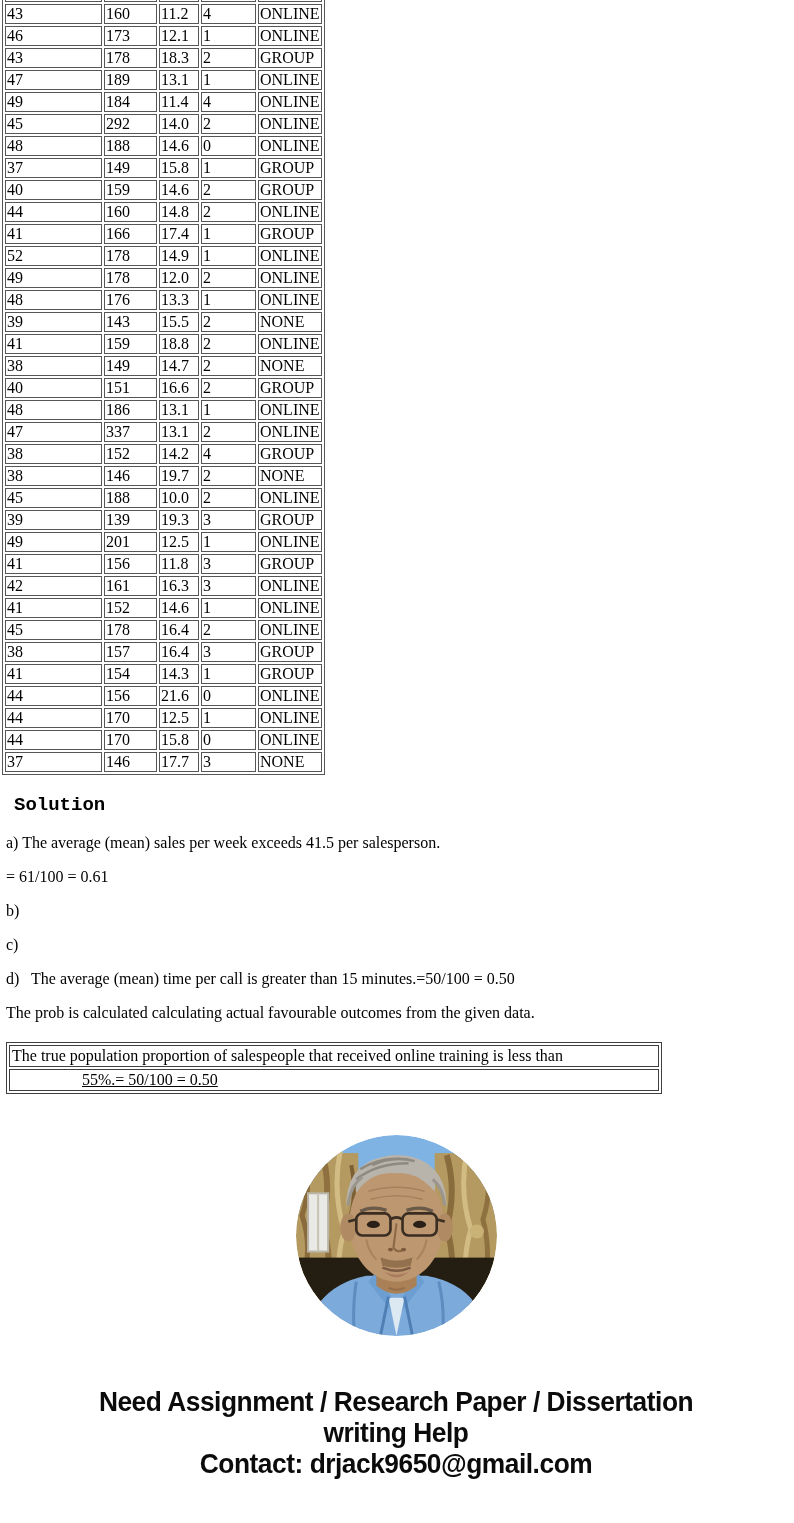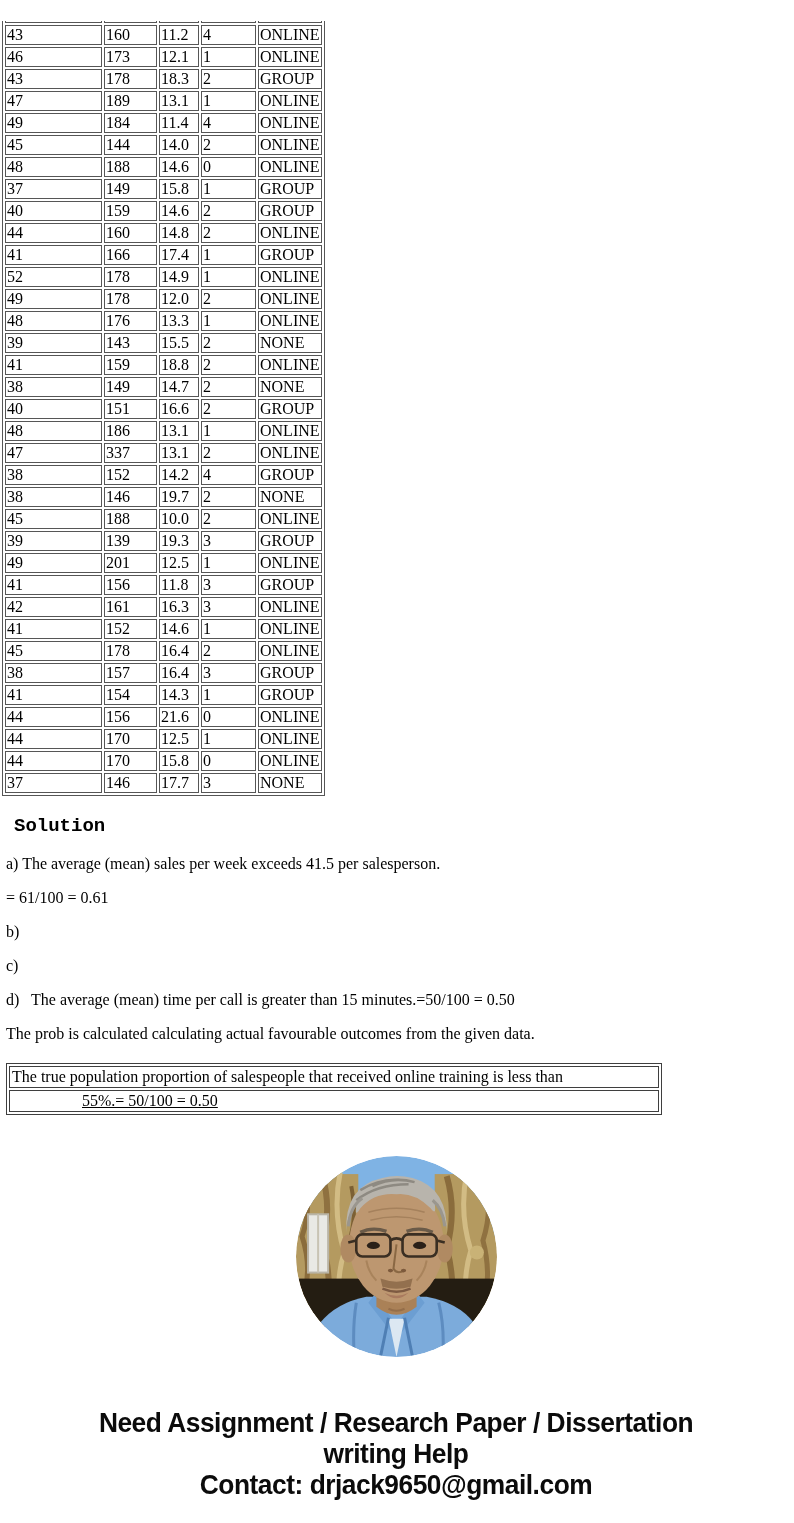--- a/index.html
+++ b/index.html
@@ -7,21 +7,21 @@
   body {
     width: 794px;
     min-height: 1523px;
     font-family: "Liberation Serif", serif;
     font-size: 16px;
     color: #000000;
   }
   .page { width: 794px; padding: 0 0 20px 0; }
 
   
-  .table-clip { overflow: hidden; margin-left: 2px; width: 330px; margin-top: 21px; }
+  .table-clip { overflow: hidden; margin-left: 2px; width: 330px; }
   table.data {
     border-collapse: separate;
     border-spacing: 2px;
     border: 1px solid #565656;
     margin-top: -19px;
     background: #ffffff;
   }
   table.data td {
     border: 1px solid #565656;
     padding: 0 1px;
@@ -144,21 +144,21 @@
           </tr>
           <tr>
             <td>49</td>
             <td>184</td>
             <td>11.4</td>
             <td>4</td>
             <td>ONLINE</td>
           </tr>
           <tr>
             <td>45</td>
-            <td>144</td>
+            <td>292</td>
             <td>14.0</td>
             <td>2</td>
             <td>ONLINE</td>
           </tr>
           <tr>
             <td>48</td>
             <td>188</td>
             <td>14.6</td>
             <td>0</td>
             <td>ONLINE</td>

